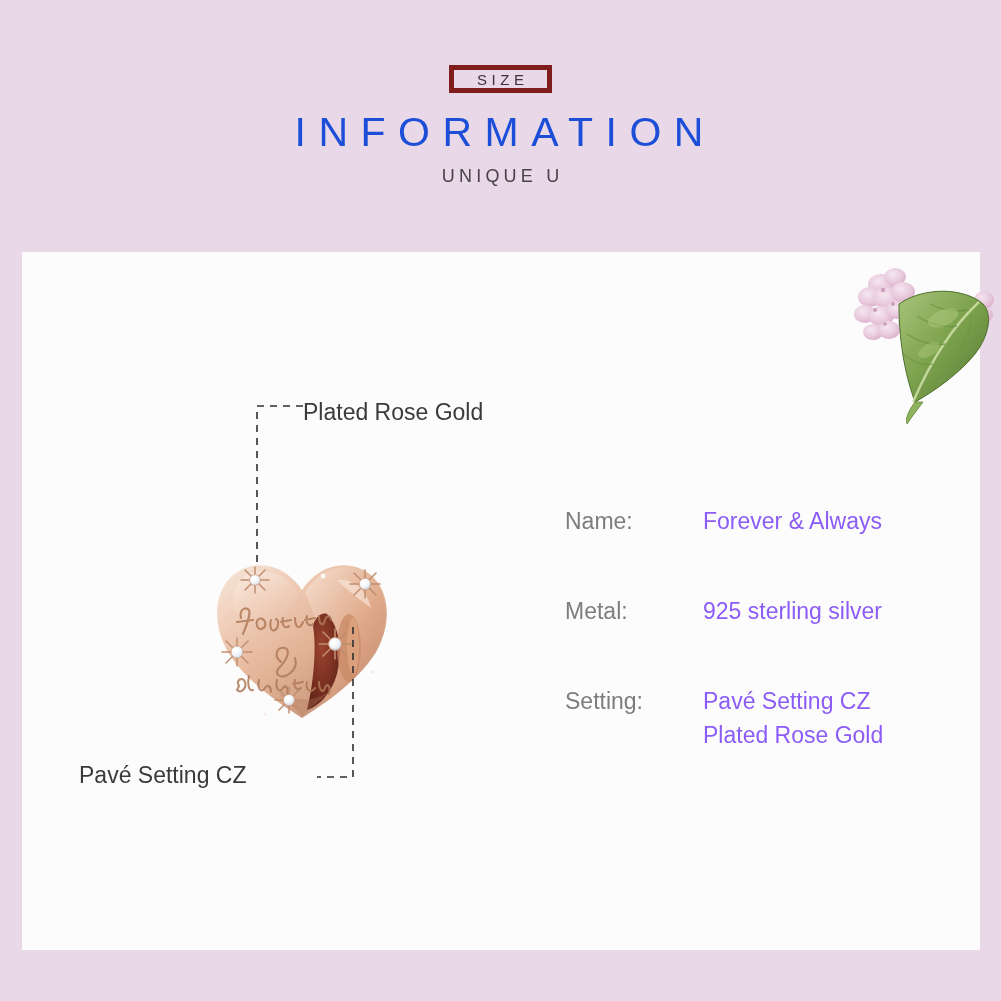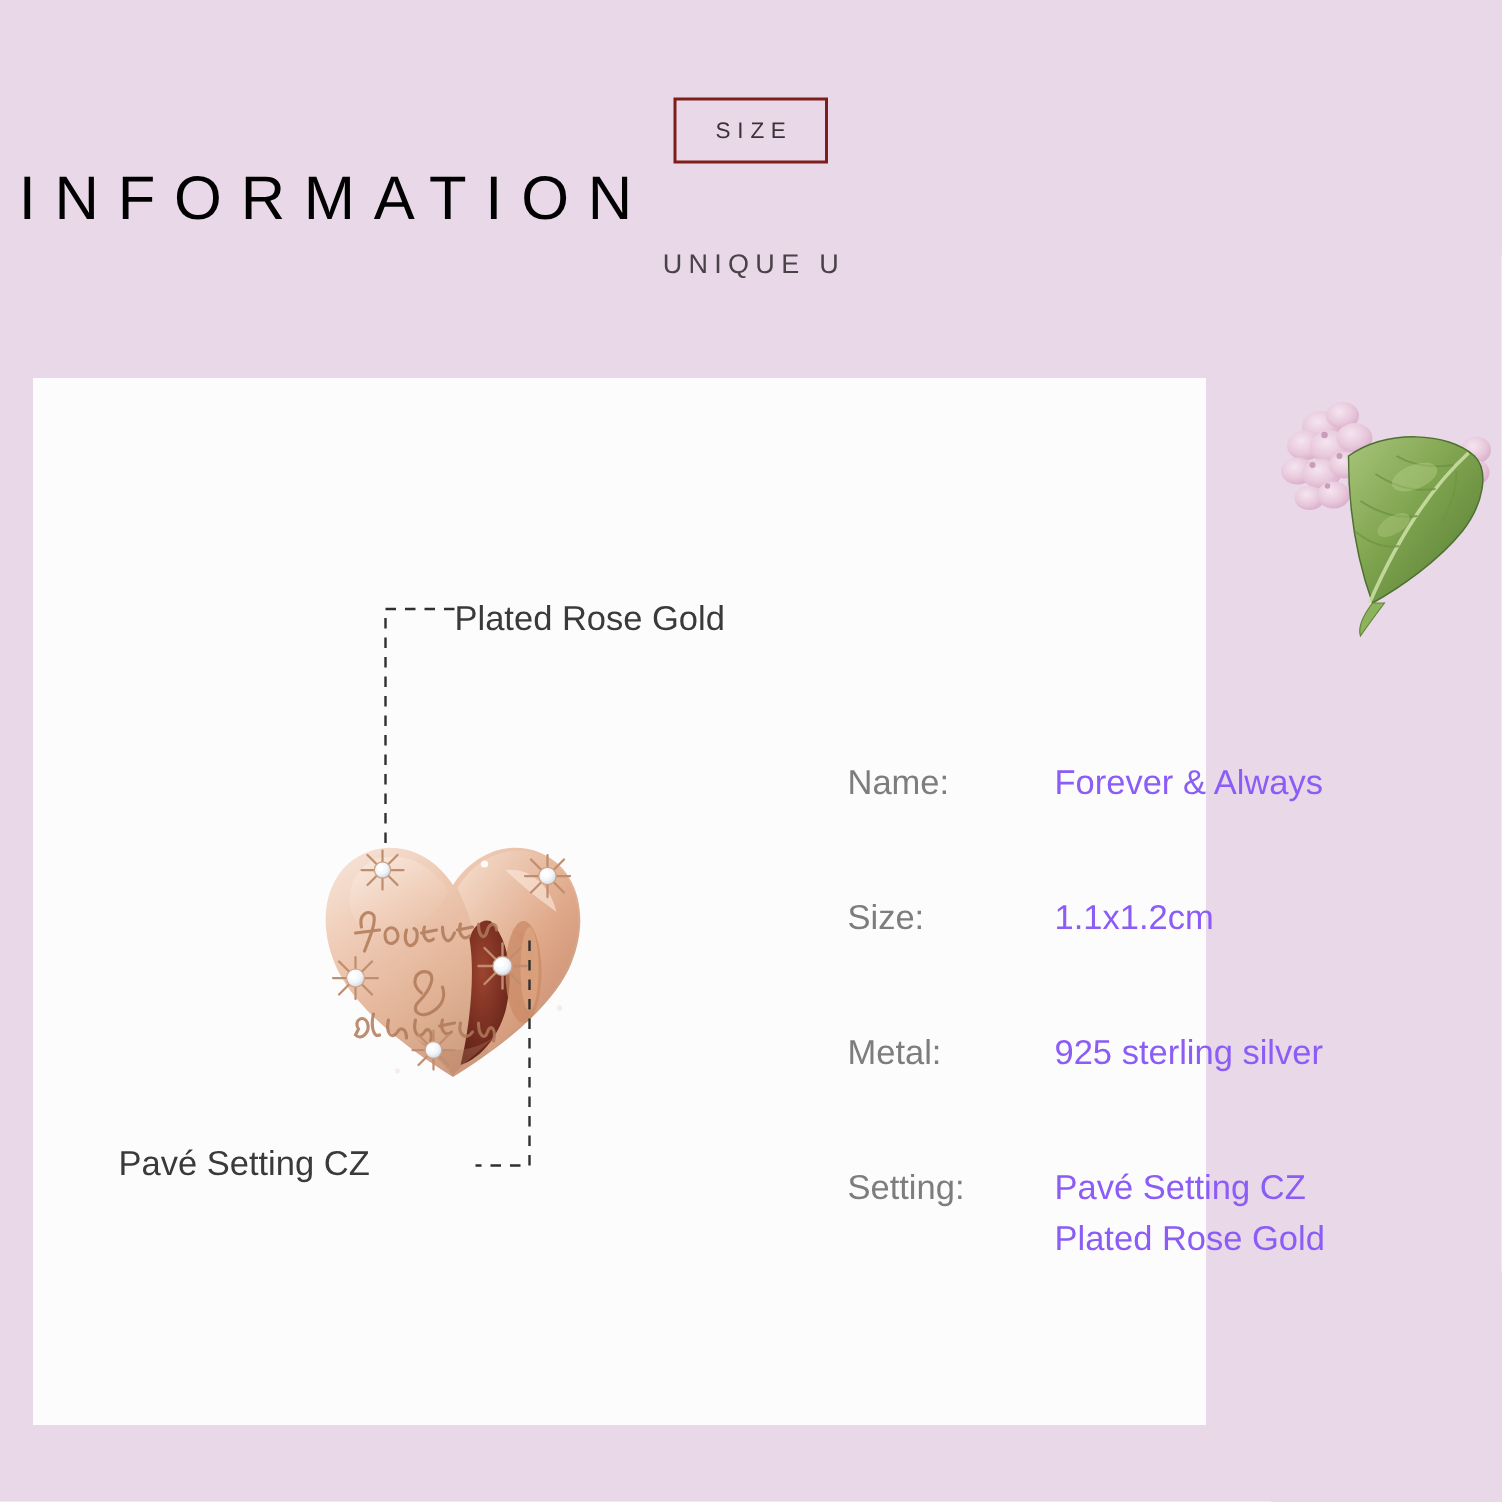--- a/index.html
+++ b/index.html
@@ -6,42 +6,42 @@
   body{
     width:1001px;height:1001px;
     background:#e8d8e8;
     font-family:"Liberation Sans", sans-serif;
     overflow:hidden;position:relative;
   }
 
   
   #header{position:absolute;left:0;top:0;width:1001px;height:252px;}
   #size-badge{
-    position:absolute;left:449px;top:65px;width:103px;height:44px;
-    border:2px solid #7f1d1d;box-sizing:border-box;
+    position:absolute;left:449px;top:65px;width:103px;height:28px;
+    border:5px solid #7f1d1d;box-sizing:border-box;
     display:flex;align-items:center;justify-content:center;
   }
   #size-badge span{
     font-size:15px;letter-spacing:4.5px;color:#3b3238;
     text-indent:4.5px;font-weight:400;
   }
   #info-title{
-    position:absolute;left:0;top:104px;width:998px;
-    font-size:41px;letter-spacing:12.5px;color:#000000;font-weight:400;
+    position:absolute;left:0;top:104px;width:998px;text-align:center;
+    font-size:41px;letter-spacing:12.5px;color:#1d4ed8;font-weight:400;
     text-indent:12.5px;line-height:56px;
   }
   #info-sub{
     position:absolute;left:0;top:163px;width:1001px;text-align:center;
     font-size:18px;letter-spacing:4.2px;color:#4a4248;font-weight:400;
     text-indent:4.2px;line-height:26px;
   }
 
   
   #card{
-    position:absolute;left:22px;top:252px;width:782px;height:698px;
+    position:absolute;left:22px;top:252px;width:958px;height:698px;
     background:#fdfcfd;
   }
 
   
   #botanical{position:absolute;left:815px;top:0px;width:175px;height:175px;}
   #botanical svg{display:block;}
 
   
   #product{position:absolute;left:155px;top:270px;width:250px;height:215px;}
   #product svg{display:block;}
@@ -326,24 +326,20 @@
   <div class="callout" id="callout-bottom">Pavé Setting CZ</div>
 
   <div id="specs">
 
     <div class="spec-row">
       <div class="spec-label">Name:</div>
       <div class="spec-value">Forever &amp; Always</div>
     </div>
 
 
-    <div class="spec-row">
-      <div class="spec-label">Size:</div>
-      <div class="spec-value">1.1x1.2cm</div>
-    </div>
 
     <div class="spec-row">
       <div class="spec-label">Metal:</div>
       <div class="spec-value">925 sterling silver</div>
     </div>
 
     <div class="spec-row" id="spec-material">
       <div class="spec-label">Setting:</div>
       <div class="spec-value">
         <span>Pavé Setting CZ</span>

